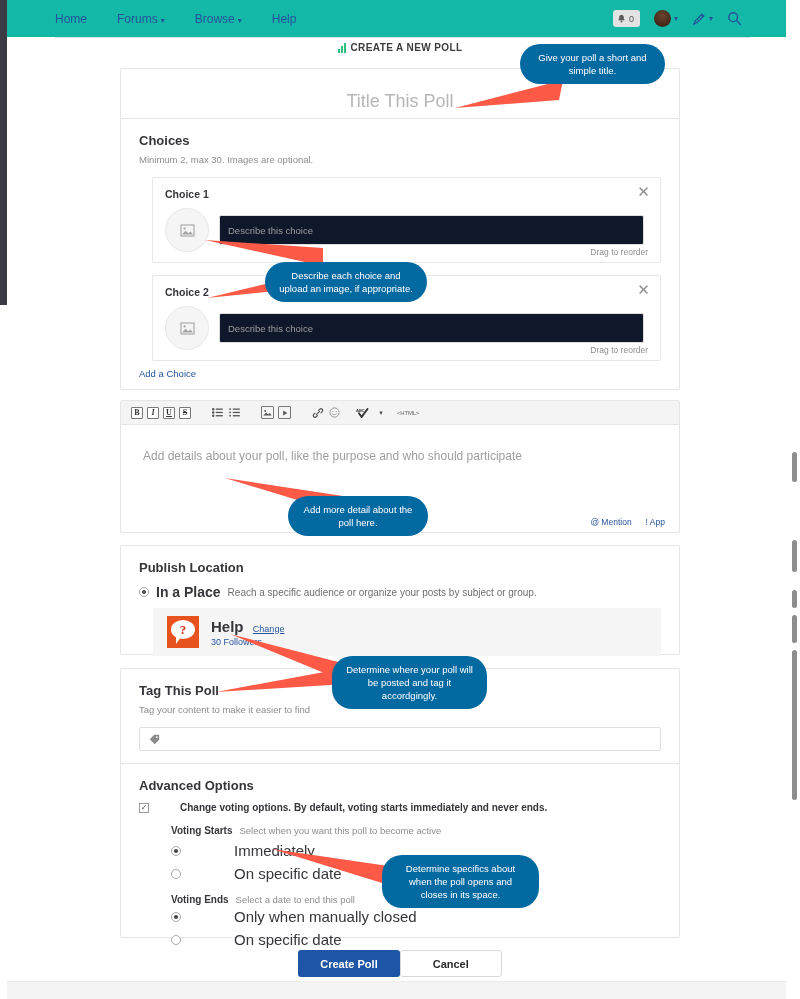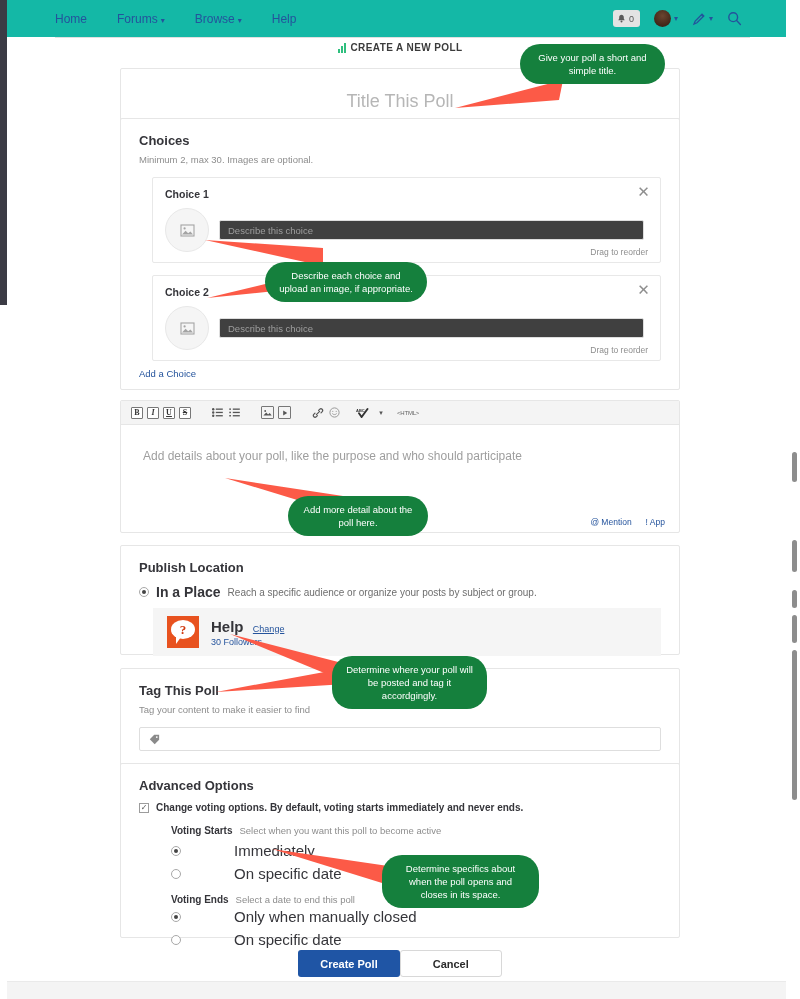--- a/index.html
+++ b/index.html
@@ -107,22 +107,22 @@
     text-align:center; font-weight:300; cursor:pointer;
   }
   .choice-row { display:flex; align-items:center; margin-top:8px; gap:10px; }
   .thumb {
     width:44px; height:44px; border-radius:50%;
     background:#f5f5f5; border:1px solid #e8e8e8;
     display:flex; align-items:center; justify-content:center;
     flex:0 0 auto;
   }
   .choice-input {
-    flex:1 1 auto; height:20px; border:1px solid #dedede; border-radius:2px;
-    background:#404040; font-size:9.5px; color:#9e9e9e; padding:0 8px;
+    flex:1 1 auto; height:30px; border:1px solid #dedede; border-radius:2px;
+    background:#0f172a; font-size:9.5px; color:#9e9e9e; padding:0 8px;
     font-family:"Liberation Sans", sans-serif;
   }
   .drag-note {
     position:absolute; right:12px; bottom:5px;
     font-size:8.5px; color:#8d8d8d;
   }
   .add-choice {
     position:absolute; left:18px; bottom:10px;
     font-size:9.5px; color:#24539c; text-decoration:none;
   }
@@ -197,21 +197,21 @@
   }
 
   
   #adv-card { top:763px; height:175px; }
   .cb {
     width:10px; height:10px; border:1px solid #9c9c9c; background:#fff;
     display:inline-flex; align-items:center; justify-content:center;
     font-size:8px; color:#555; flex:0 0 auto;
   }
   .adv-row { display:flex; align-items:center; gap:7px; margin-top:9px; }
-  .adv-row .t { font-size:10px; font-weight:bold; color:#35353a; }
+  .adv-row .t { font-size:10px; font-weight:bold; color:#35353a;margin-left:24px; }
   .sub-block { margin-left:32px; margin-top:12px; }
   .sub-head { display:flex; align-items:baseline; gap:7px; }
   .sub-head .h { font-size:10px; font-weight:bold; color:#35353a; }
   .sub-head .d { font-size:9.5px; color:#8d8d8d; }
   .opt { display:flex; align-items:center; gap:8px; margin-top:6px; }
   .opt .ol { font-size:15px; color:#35353a;padding-left:45px; }
   .days-input {
     width:58px; height:17px; border:1px solid #cfcfcf; border-radius:2px;
     background:#fff; text-align:center; font-size:10px; color:#35353a;
     display:flex; align-items:center; justify-content:center;
@@ -233,21 +233,21 @@
     font-size:11px; font-weight:bold; padding:0 32px; height:27px;
     font-family:"Liberation Sans", sans-serif; cursor:pointer;
   }
   .footer-band {
     position:absolute; left:7px; right:14px; top:981px; height:18px;
     background:#f4f4f4; border-top:1px solid #eaeaea;
   }
 
   
   .callout {
-    position:absolute; background:#15803d; color:#ffffff;
+    position:absolute; background:#0369a1; color:#ffffff;
     font-size:9.5px; text-align:center; line-height:13px;
     padding:7px 14px; z-index:40;
     font-family:"Liberation Sans", sans-serif;
   }
   .callout-svg { position:absolute; z-index:39; overflow:visible; }
 
   
   .scrolltrack {
     position:absolute; right:3px; top:0; width:6px; height:999px;
   }

